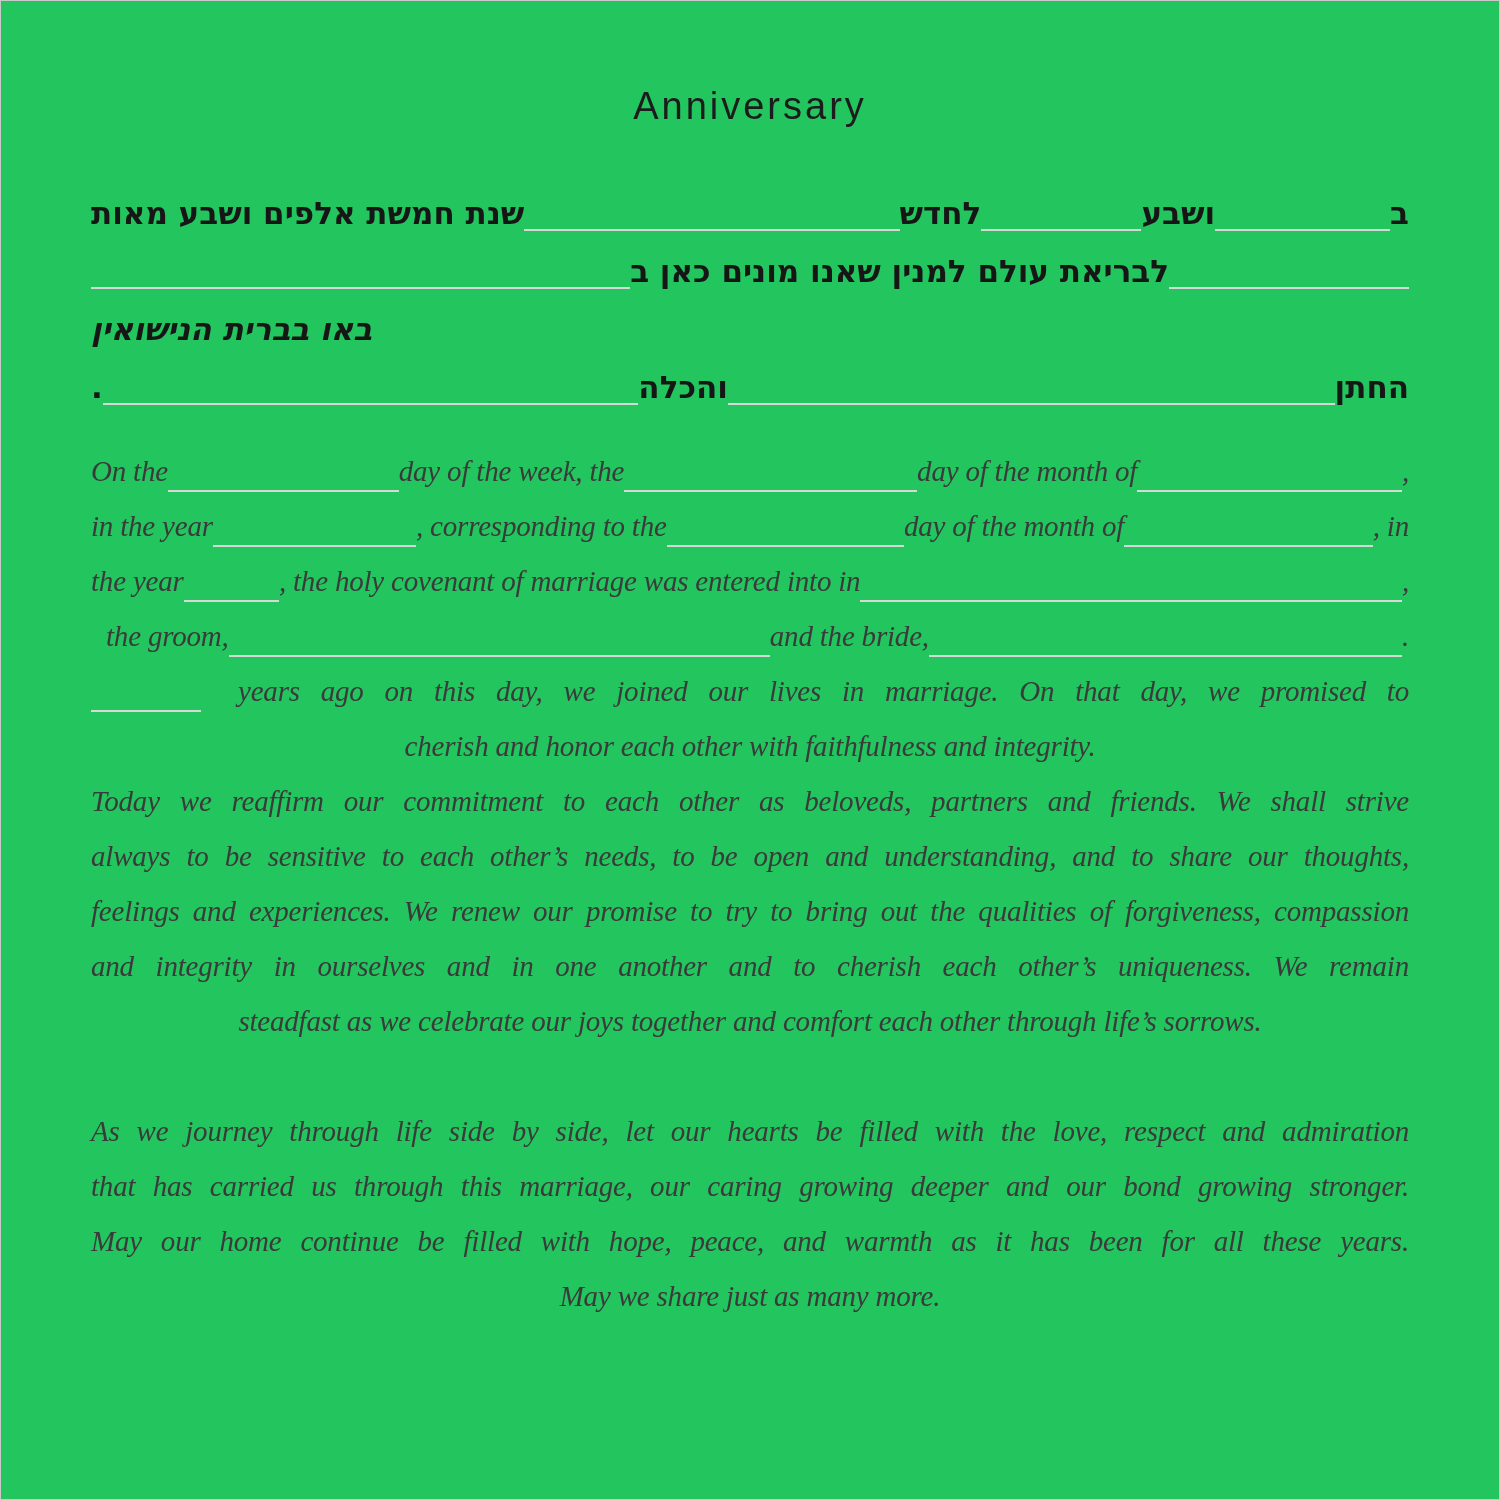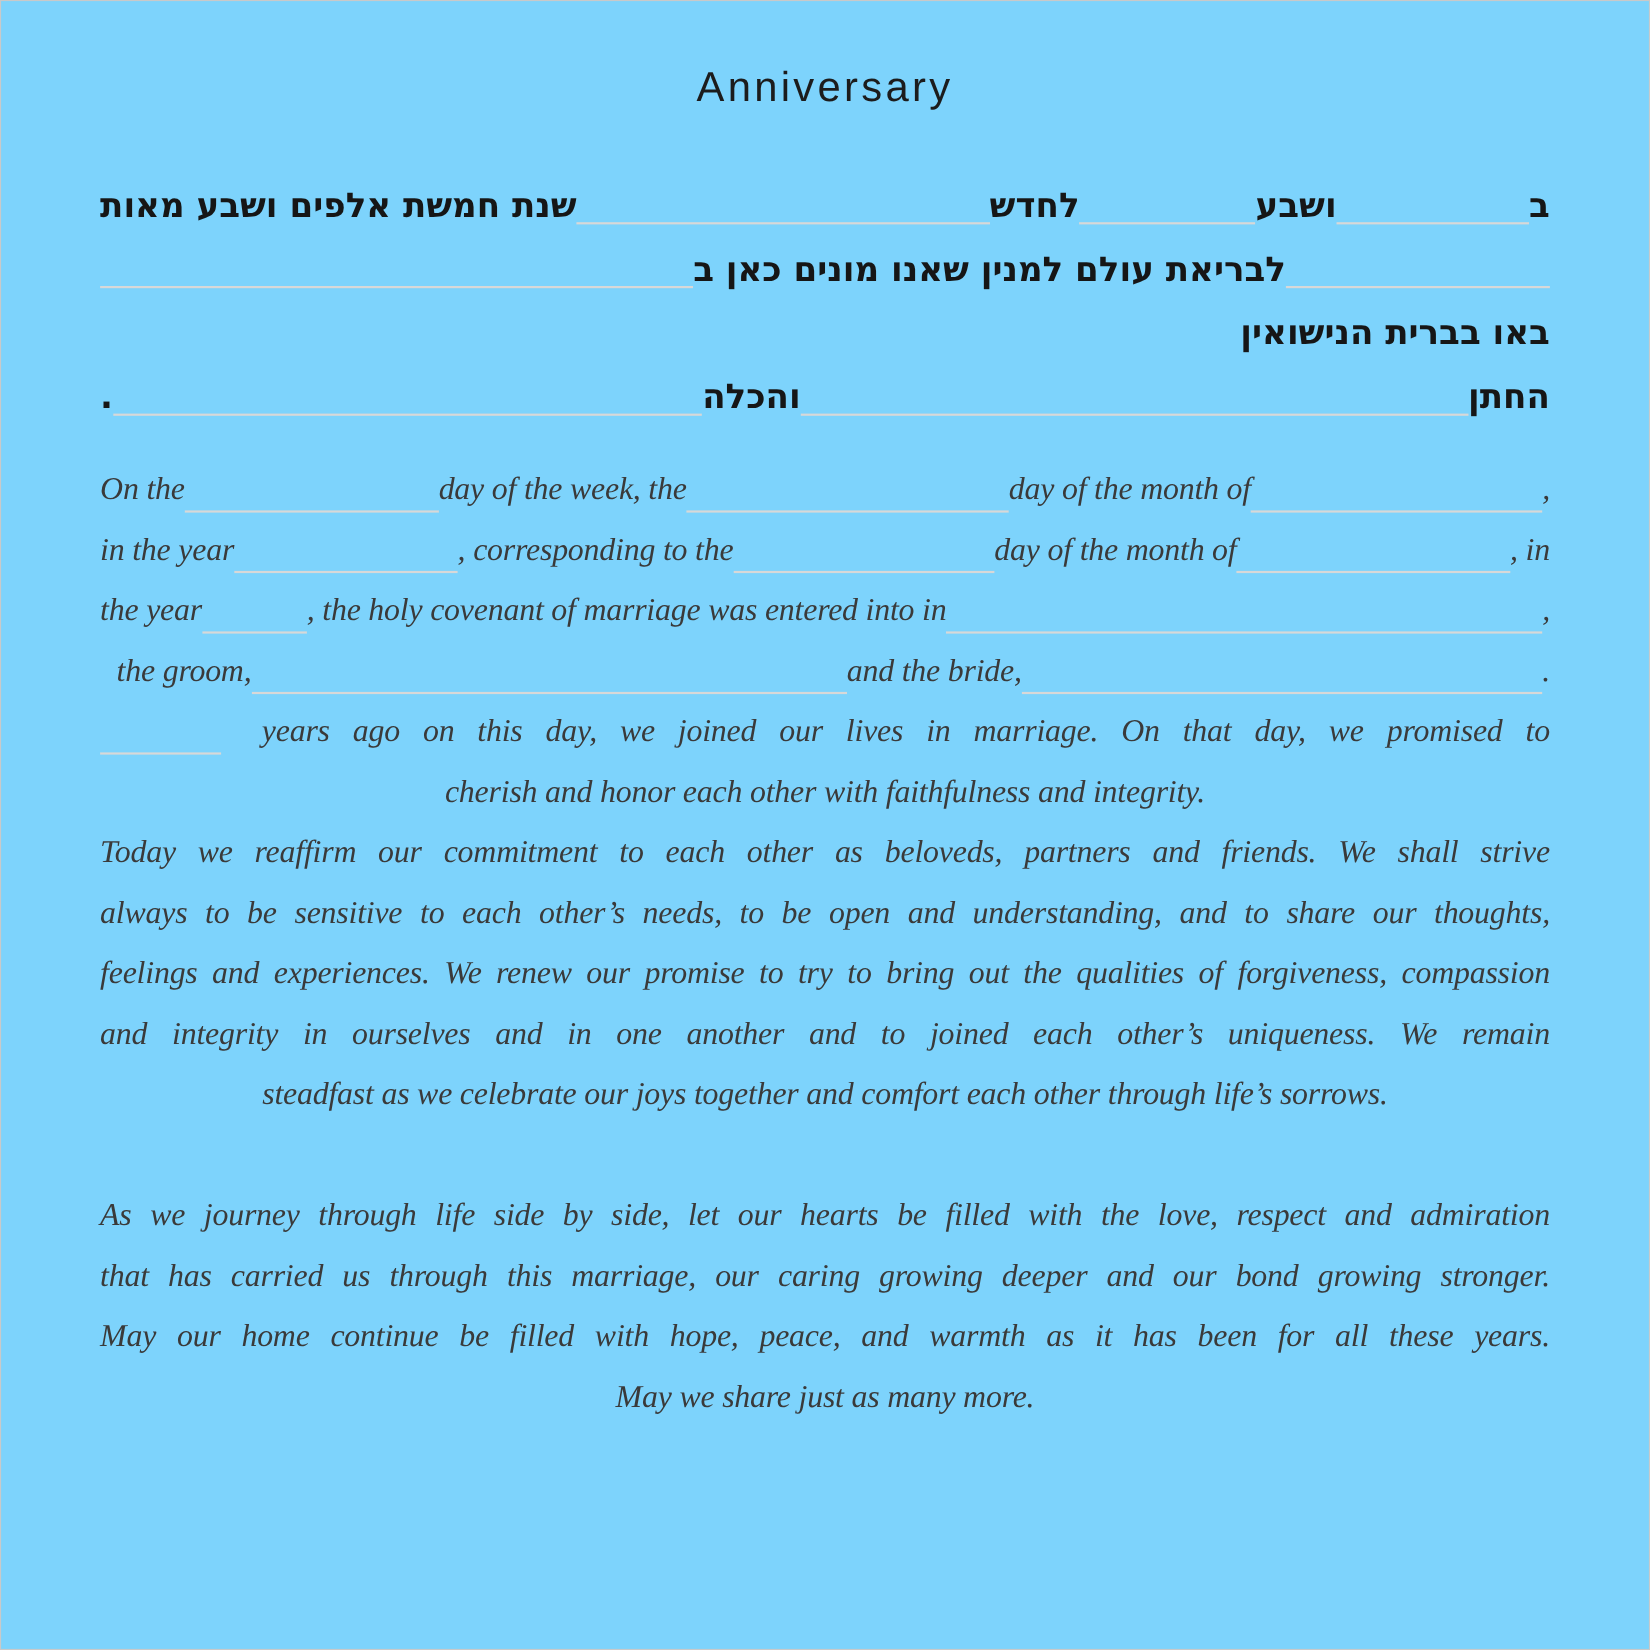--- a/index.html
+++ b/index.html
@@ -1,23 +1,23 @@
 <!DOCTYPE html>
 <html><head>
 <meta charset="utf-8">
 <style>
   * { margin: 0; padding: 0; box-sizing: border-box; }
   html, body { background: #ffffff; }
   body { width: 1500px; height: 1500px; overflow: hidden; }
 
   .page {
     width: 1500px; height: 1500px;
-    background: #7dd3fc;
+    background: #22c55e;
     border: 1px solid #c9c9c9;
-    padding: 58px 90px 0 90px;
+    padding: 84px 90px 0 90px;
   }
 
   .title {
     font-family: "Liberation Sans", sans-serif;
     font-weight: 400;
     font-size: 38px;
     letter-spacing: 3px;
     color: #1c1c1c;
     text-align: center;
     margin-bottom: 56px;
@@ -25,21 +25,21 @@
 
   
   .heb {
     direction: rtl;
     font-family: "DejaVu Sans", sans-serif;
     font-weight: 700;
     font-size: 31px;
     color: #161616;
   }
   .heb .row { display: flex; align-items: baseline; height: 58px; }
-  .heb .row-center { text-align: right; line-height: 58px; height: 58px; }
+  .heb .row-center { text-align: left; line-height: 58px; height: 58px; font-style: italic; }
   .htext { white-space: nowrap; line-height: 58px; flex: 0 0 auto; }
 
   .blank {
     border-bottom: 2px solid #d8d8d8;
     height: 30px;
     position: relative;
     top: 7px;
     min-width: 30px;
   }
 
@@ -148,21 +148,21 @@
     </div>
 
     <div class="cline">
       <span>cherish and honor each other with faithfulness and integrity.</span>
     </div>
 
     <div>
       <div class="jline">Today we reaffirm our commitment to each other as beloveds, partners and friends. We shall strive</div>
       <div class="jline">always to be sensitive to each other’s needs, to be open and understanding, and to share our thoughts,</div>
       <div class="jline">feelings and experiences. We renew our promise to try to bring out the qualities of forgiveness, compassion</div>
-      <div class="jline">and integrity in ourselves and in one another and to joined each other’s uniqueness. We remain</div>
+      <div class="jline">and integrity in ourselves and in one another and to cherish each other’s uniqueness. We remain</div>
       <div class="cline">steadfast as we celebrate our joys together and comfort each other through life’s sorrows.</div>
     </div>
 
     <div class="gap"></div>
 
     <div>
       <div class="jline">As we journey through life side by side, let our hearts be filled with the love, respect and admiration</div>
       <div class="jline">that has carried us through this marriage, our caring growing deeper and our bond growing stronger.</div>
       <div class="jline">May our home continue be filled with hope, peace, and warmth as it has been for all these years.</div>
       <div class="cline">May we share just as many more.</div>

